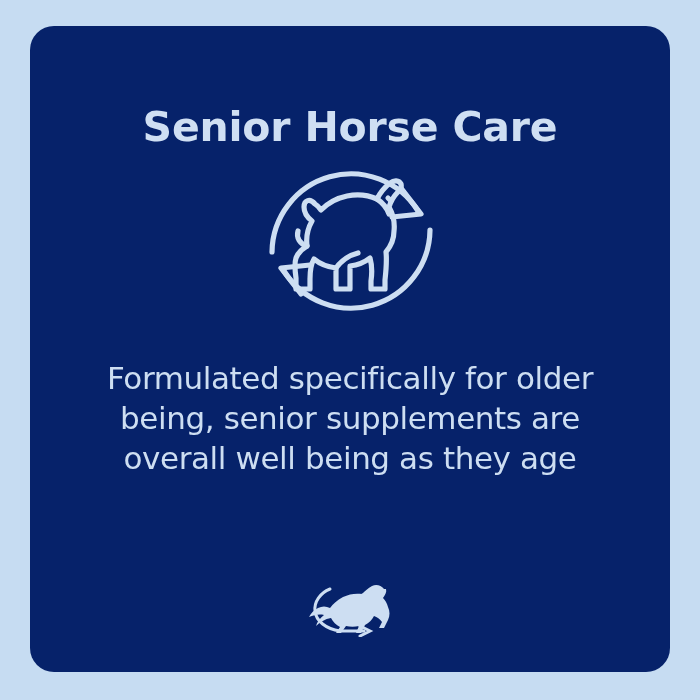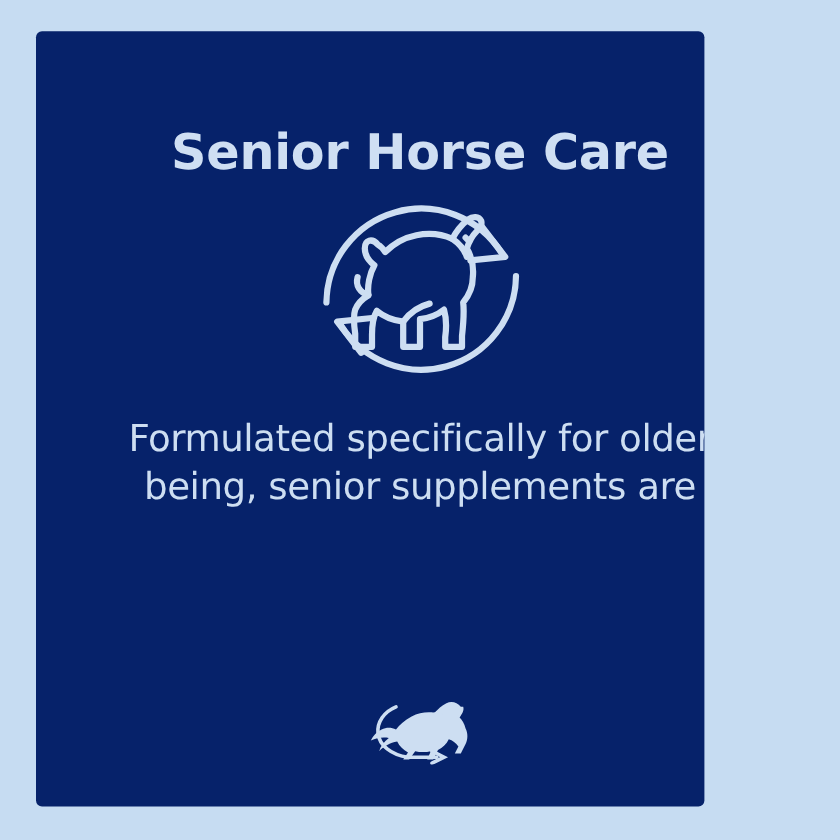--- a/index.html
+++ b/index.html
@@ -16,24 +16,24 @@
   .page {
     position: relative;
     width: 700px;
     height: 700px;
     background: #c6dcf2;
   }
   .card {
     position: absolute;
     left: 30px;
     top: 26px;
-    width: 557px;
+    width: 640px;
     height: 646px;
     background: #06226a;
-    border-radius: 5px;
+    border-radius: 24px;
     box-sizing: border-box;
     overflow: hidden;
   }
   .card-title {
     position: absolute;
     left: 0;
     top: 76px;
     width: 640px;
     text-align: center;
     color: #cfdff3;
@@ -52,21 +52,21 @@
     height: 186px;
   }
   .hero-icon svg {
     display: block;
     width: 186px;
     height: 186px;
   }
   .body-copy {
     position: absolute;
     left: 20px;
-    top: 320px;
+    top: 332px;
     width: 600px;
     text-align: center;
     color: #cddef2;
     font-family: "DejaVu Sans", sans-serif;
     font-weight: 400;
     font-size: 31px;
     line-height: 40px;
     letter-spacing: -0.4px;
   }
   .body-line {
@@ -134,20 +134,21 @@
 
         <path d="M130 50 L 133 53"></path>
 
         <path d="M78 120 C 84 112, 92 107, 100 105"></path>
       </svg>
     </div>
 
     <div class="body-copy">
       <span class="body-line">Formulated specifically for older</span>
       <span class="body-line">being, senior supplements are</span>
+      <span class="body-line">overall well being as they age</span>
     </div>
 
     <div class="brand-logo">
       <svg viewBox="0 0 100 62" xmlns="http://www.w3.org/2000/svg">
         <g fill="none" stroke="#cddef2" stroke-width="3" stroke-linecap="round">
           <path d="M30 14 C 20 18, 14 27, 15 36 C 16 46, 26 54, 40 56 L 64 56"></path>
           <path d="M60 51 L 70 56 L 60 61"></path>
         </g>
         <g fill="#cddef2">
           <path d="M84 14

